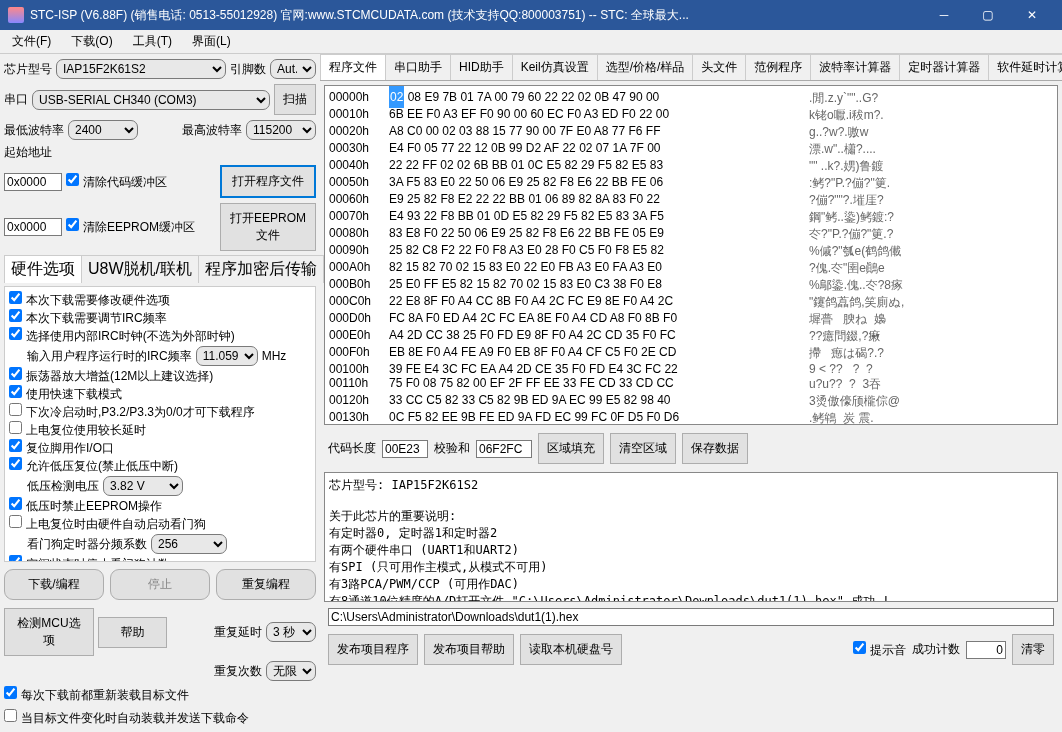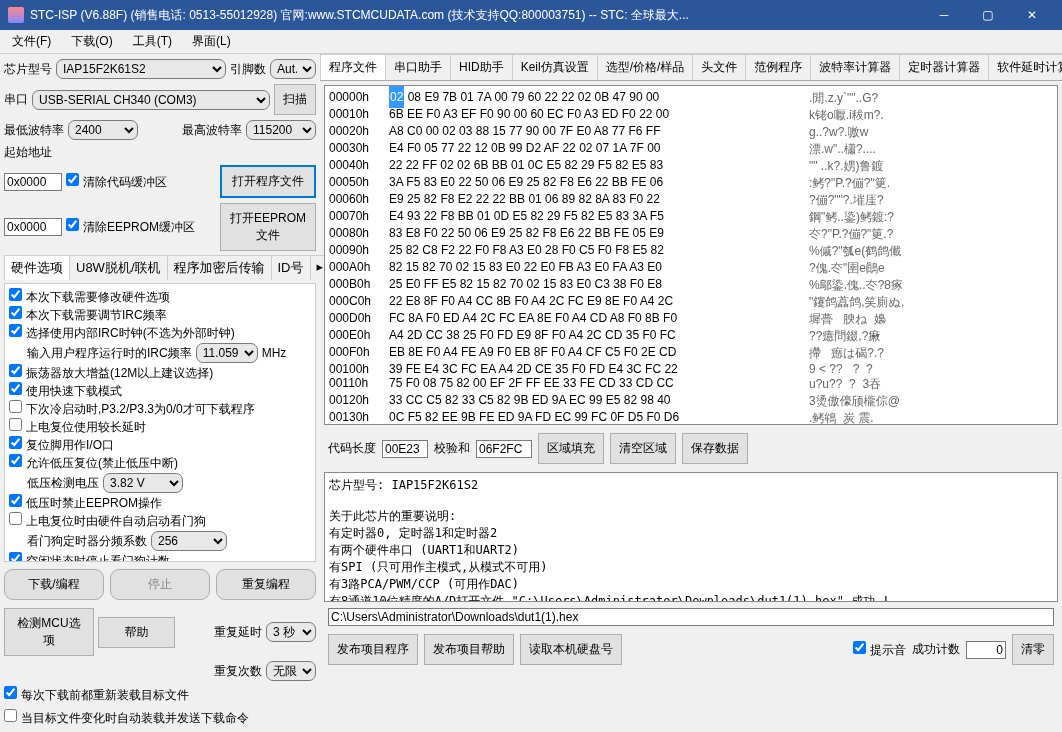--- a/index.html
+++ b/index.html
@@ -15,21 +15,21 @@
 .content { flex:1; display:flex; overflow:hidden; }
 .leftpane { width:320px; background:#f0f0f0; padding:4px; display:flex; flex-direction:column; gap:3px; }
 .rightpane { flex:1; display:flex; flex-direction:column; overflow:hidden; }
 .row { display:flex; align-items:center; gap:4px; margin:1px 0; }
 .lbl { white-space:nowrap; font-size:12px; }
 select,input[type=text] { font-size:12px; padding:1px 2px; background:#fff; border:1px solid #7a7a7a; }
 select { background:#e8e8e8;border-radius:7px; }
 button.btn { font-size:12px; padding:6px 8px; background:#e1e1e1; border:1px solid #adadad; min-height:22px;}
 button.btn.primary { border:2px solid #0078d7; }
 button.btn.disabled { color:#888; }
-.hwtabs { display:flex; font-size:13px; }
+.hwtabs { display:flex; font-size:16px; }
 .hwtab { padding:3px 6px; border:1px solid #ccc; border-bottom:none; background:#f0f0f0; margin-right:-1px; white-space:nowrap;}
 .hwtab.active { background:#fff; }
 .hwpanel { border:1px solid #ccc; background:#fff; flex:1; overflow-y:scroll; padding:4px; min-height:260px;}
 .chk { font-size:12px; white-space:nowrap; margin:1px 0; }
 .chk input { margin-right:4px; }
 .btnrow { display:flex; gap:6px; margin:4px 0; }
 .btnrow button { flex:1;border-radius:9px; }
 .tabs { display:flex; border-bottom:1px solid #aaa; background:#f0f0f0; font-size:12px;}
 .tab { padding:4px 8px; border:1px solid #ccc; border-bottom:none; margin-right:-1px; background:#f0f0f0; white-space:nowrap;}
 .tab.active { background:#fff; }
@@ -128,21 +128,21 @@
 
       </div>
 
       <div class="btnrow">
         <button class="btn">下载/编程</button>
         <button class="btn disabled">停止</button>
         <button class="btn">重复编程</button>
       </div>
       <div class="row">
         <button class="btn" style="width:90px">检测MCU选项</button>
-        <button class="btn" style="width:77px">帮助</button>
+        <button class="btn" style="width:69px">帮助</button>
         <span style="flex:1"></span>
         <span class="lbl">重复延时</span>
         <select style="width:50px"><option>3 秒</option></select>
       </div>
       <div class="row">
         <span style="flex:1"></span>
         <span class="lbl">重复次数</span>
         <select style="width:50px"><option>无限</option></select>
       </div>
       <label class="chk"><input type="checkbox" checked="" style=""><span>每次下载前都重新装载目标文件</span></label>

